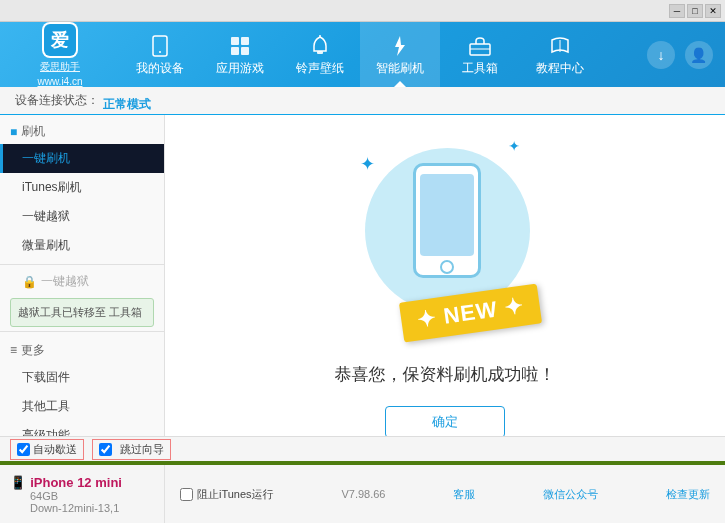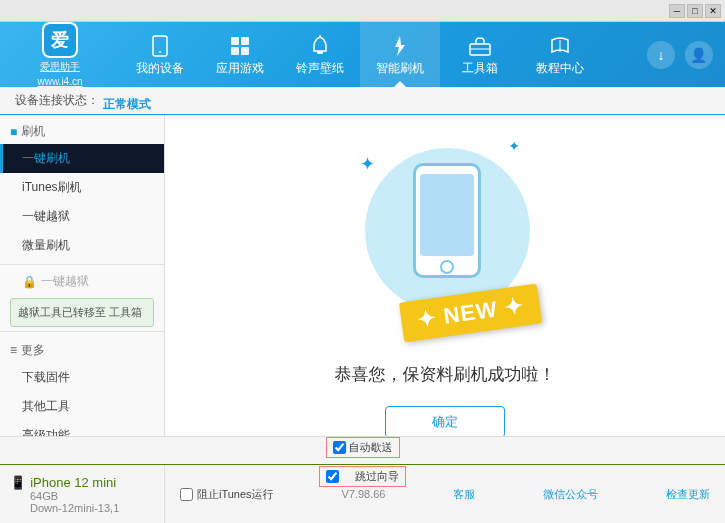--- a/index.html
+++ b/index.html
@@ -411,36 +411,36 @@
 
       <button class="btn-confirm">确定</button>
 
       <span class="link-text">查看日志</span>
     </div>
   </div>
 </div>
 
 <div style="position:fixed; bottom:0; left:0; right:0; background:#f5f5f5; border-top:1px solid #ddd;">
 
-  <div style="height:28px; display:flex; align-items:center; padding:0 10px; border-bottom:1px solid #4d7c0f; gap:8px;flex-direction:column;">
+  <div style="height:28px; display:flex; align-items:center; padding:0 10px; border-bottom:4px solid #4d7c0f; gap:8px;">
     <div style="border:1px solid #f08080; padding:2px 6px; display:flex; align-items:center; gap:3px;">
       <input type="checkbox" checked="" style="">
       <label style="font-size:11px; color:#444; cursor:pointer;">自动歇送</label>
     </div>
-    <div style="border:1px solid #f08080; padding:2px 6px; display:flex; align-items:center; gap:16px;">
+    <div style="border:1px solid #f08080; padding:2px 6px; display:flex; align-items:center; gap:8px;">
       <input type="checkbox" checked="" style="">
       <label style="font-size:11px; color:#444; cursor:pointer;">跳过向导</label>
     </div>
   </div>
 
   <div style="height:58px; display:flex; align-items:center;">
     <div style="width:165px; padding:4px 10px; border-right:1px solid #e0e0e0; height:100%; display:flex; flex-direction:column; justify-content:center;">
       <div style="display:flex; align-items:center; gap:4px;">
         <span style="color:#1a9de0; font-size:13px;">📱</span>
-        <span style="font-size:13px; color:#4d7c0f; font-weight:normal;">iPhone 12 mini</span>
+        <span style="font-size:13px; color:#be185d; font-weight:bold;">iPhone 12 mini</span>
       </div>
       <div style="font-size:11px; color:#888; padding-left:20px;">64GB</div>
       <div style="font-size:11px; color:#888; padding-left:20px;">Down-12mini-13,1</div>
     </div>
 
     <div style="flex:1; display:flex; align-items:center; justify-content:space-between; padding:0 15px;">
       <div style="display:flex; align-items:center; gap:4px; font-size:11px; color:#444;">
         <input type="checkbox" style="">
         <span>阻止iTunes运行</span>
       </div>

